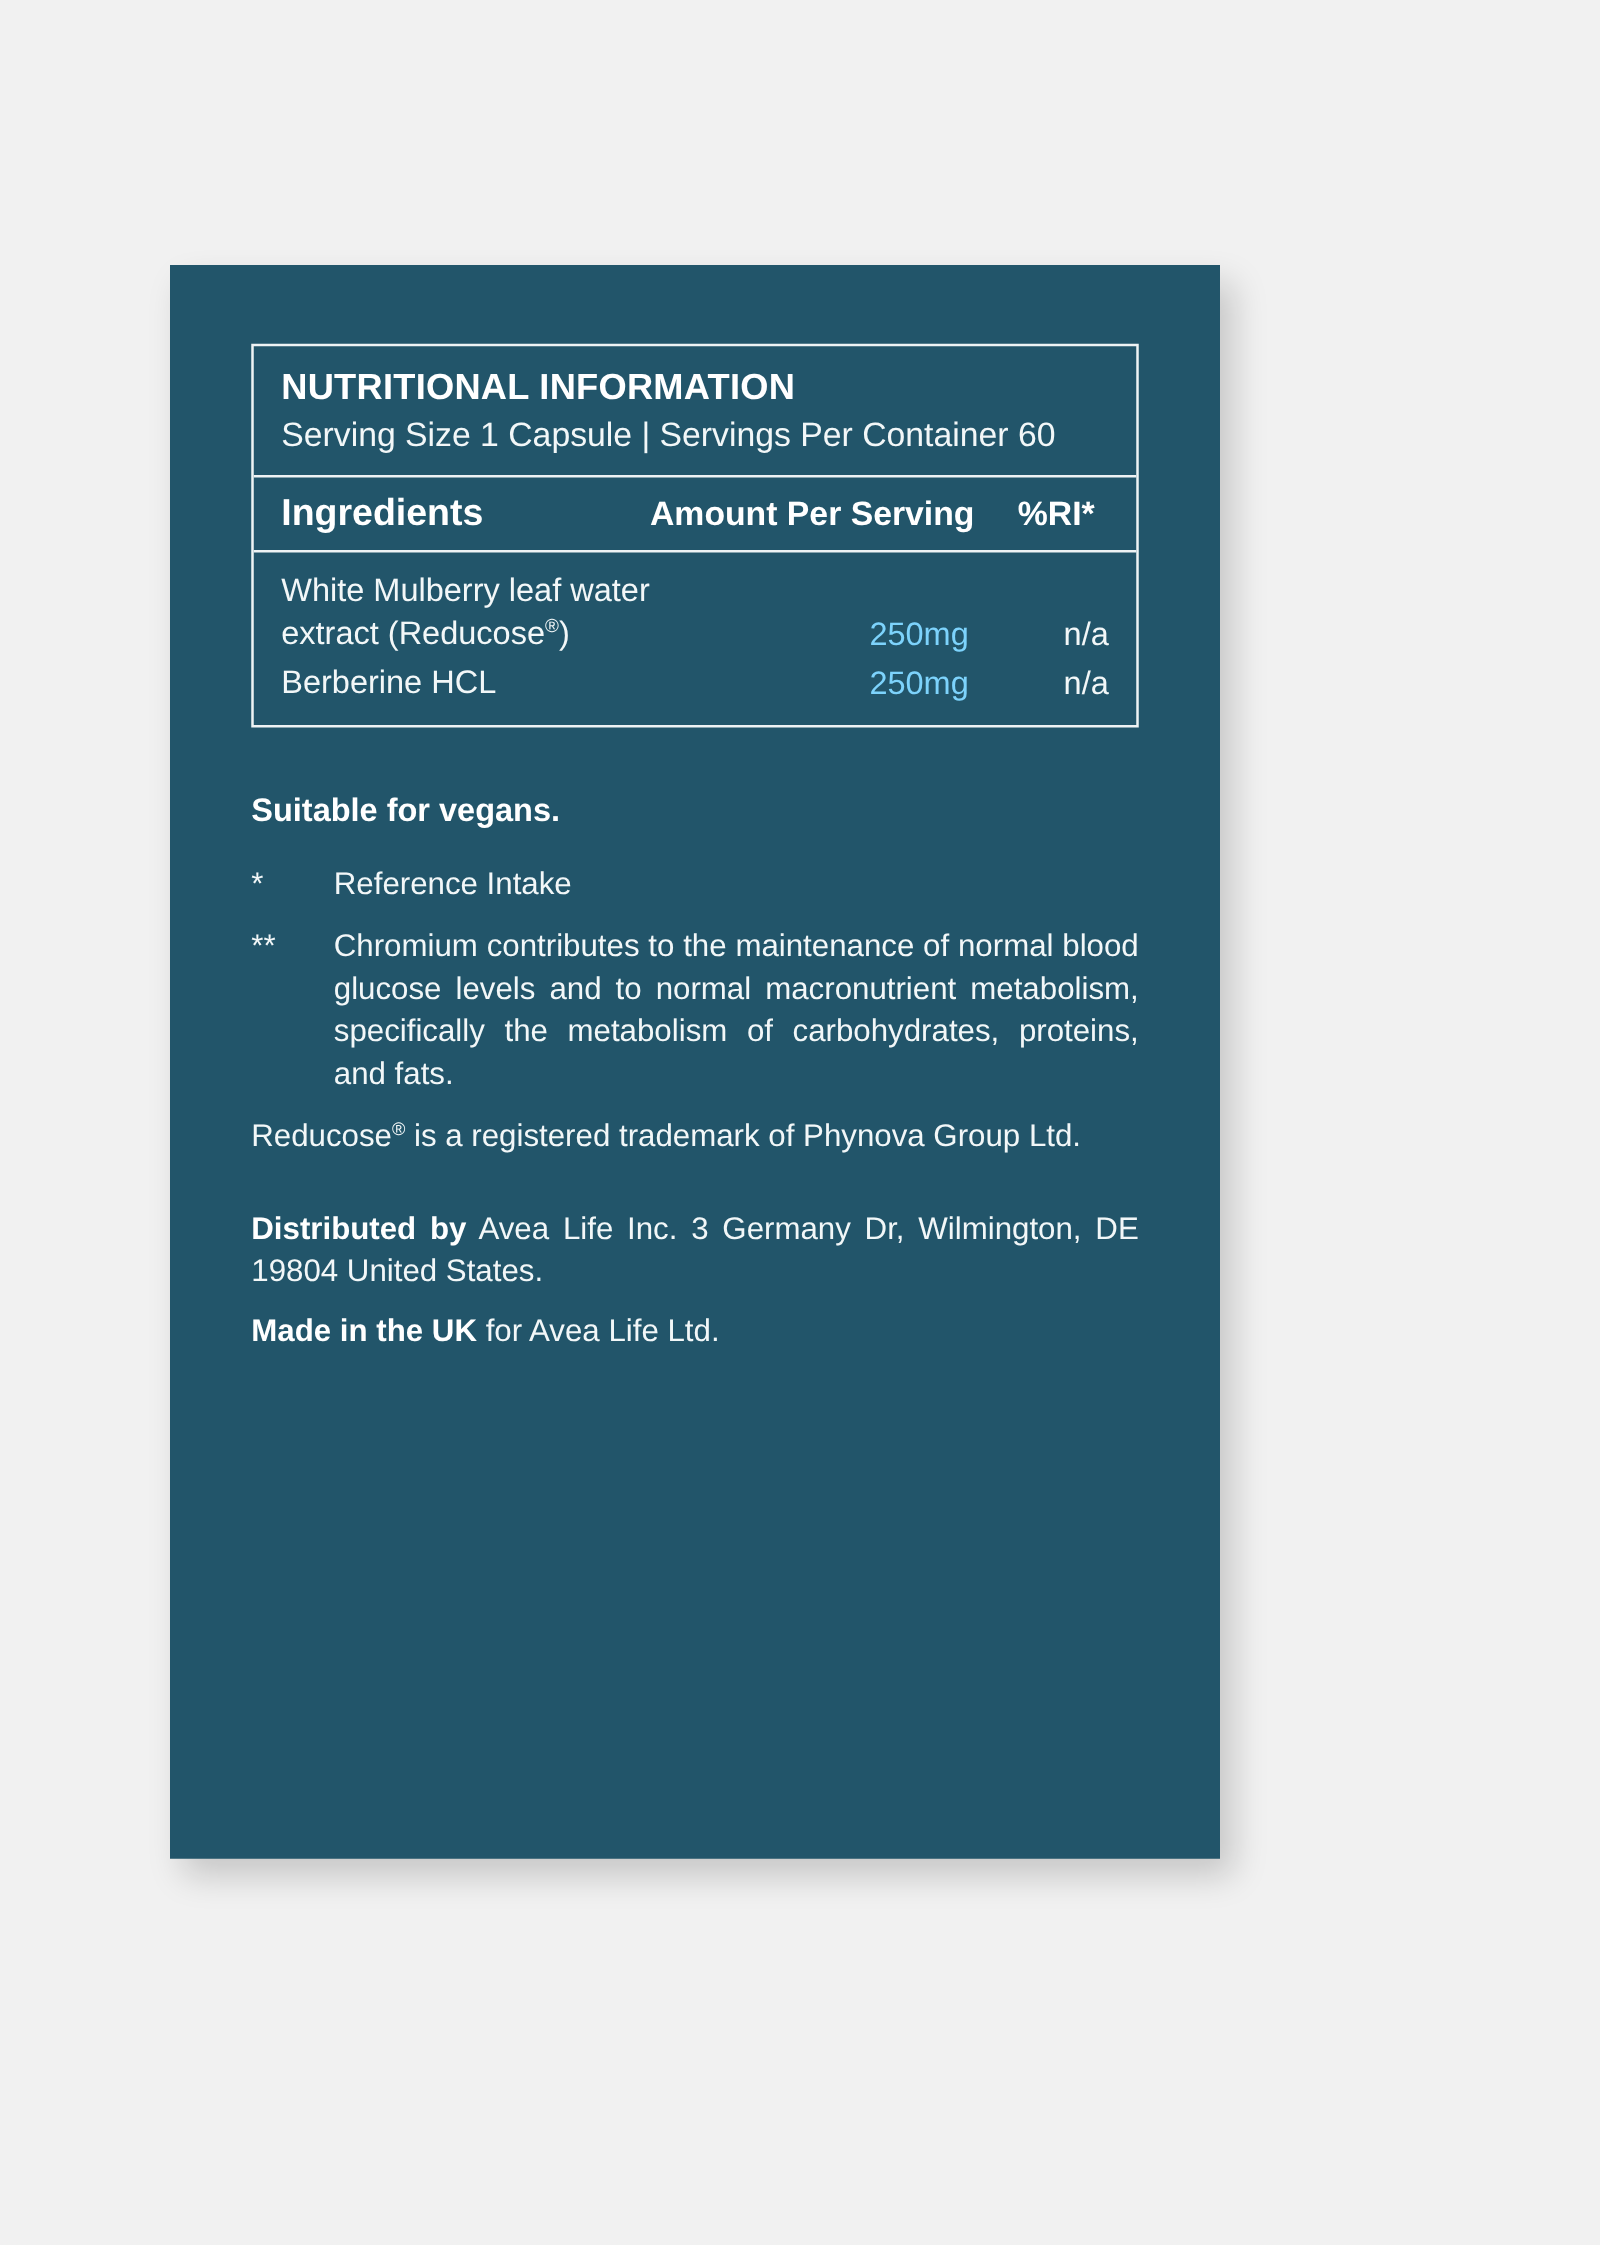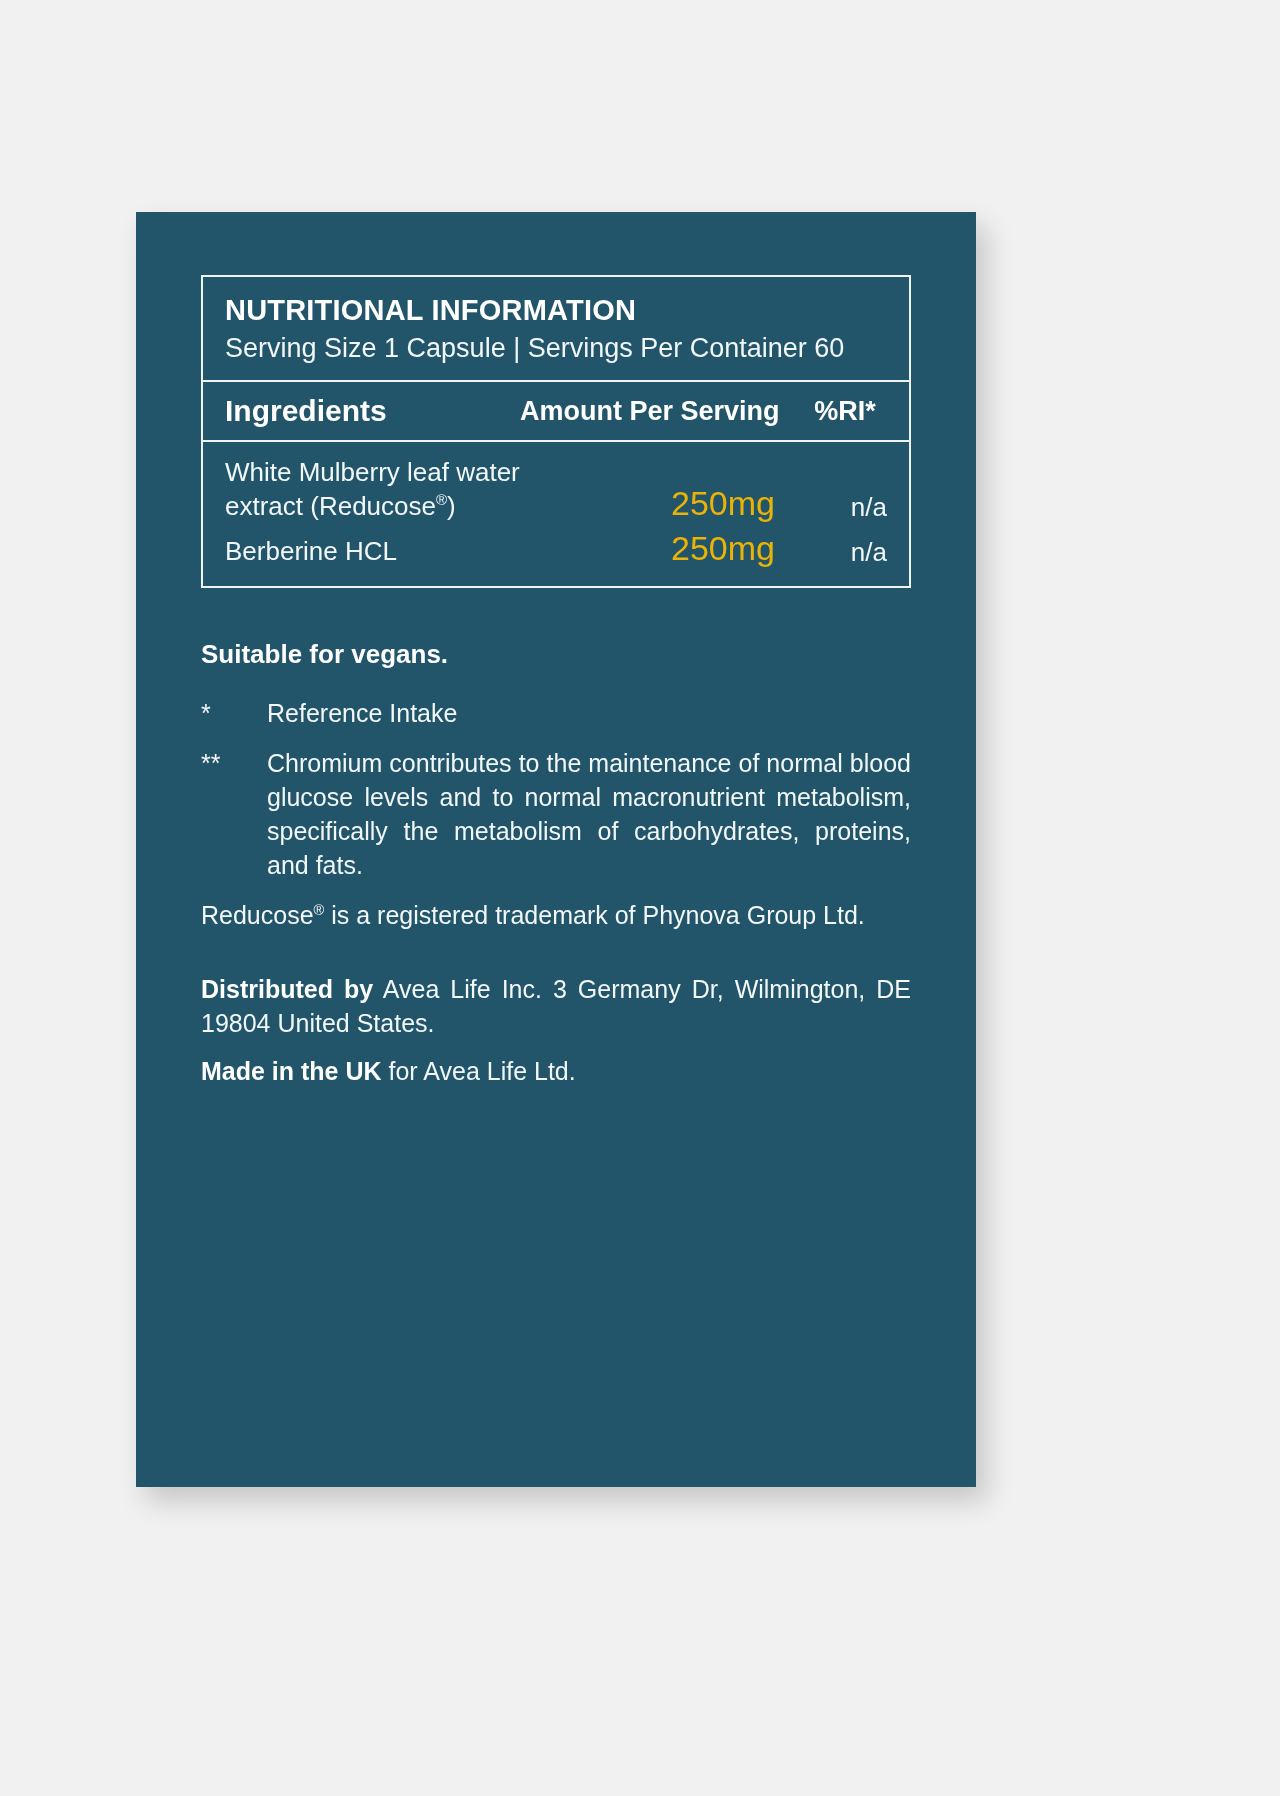--- a/index.html
+++ b/index.html
@@ -121,23 +121,23 @@
     color: #f2f7f8;
     font-family: "Liberation Sans", sans-serif;
     font-size: 26px;
     font-weight: 300;
     line-height: 1.28;
   }
 
   .ing-amount {
     flex: 0 0 130px;
     text-align: right;
-    color: #eab308;
-    font-family: "Liberation Sans", sans-serif;
-    font-size: 34px;
+    color: #7dd3fc;
+    font-family: "Liberation Sans", sans-serif;
+    font-size: 26px;
     font-weight: 300;
     white-space: nowrap;
   }
 
   .ing-ri {
     flex: 1 1 auto;
     text-align: right;
     color: #f2f7f8;
     font-family: "Liberation Sans", sans-serif;
     font-size: 26px;

